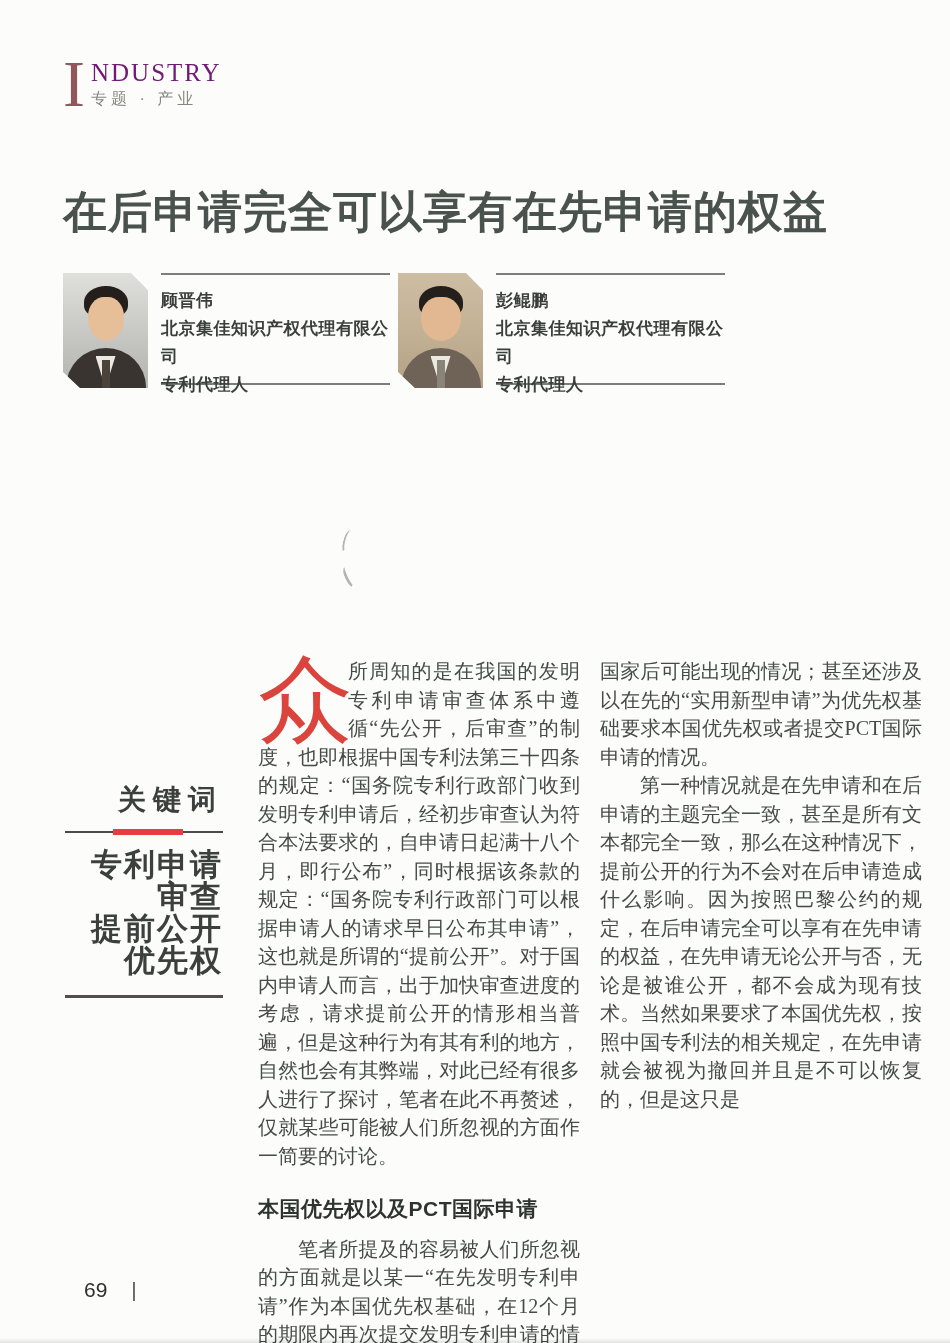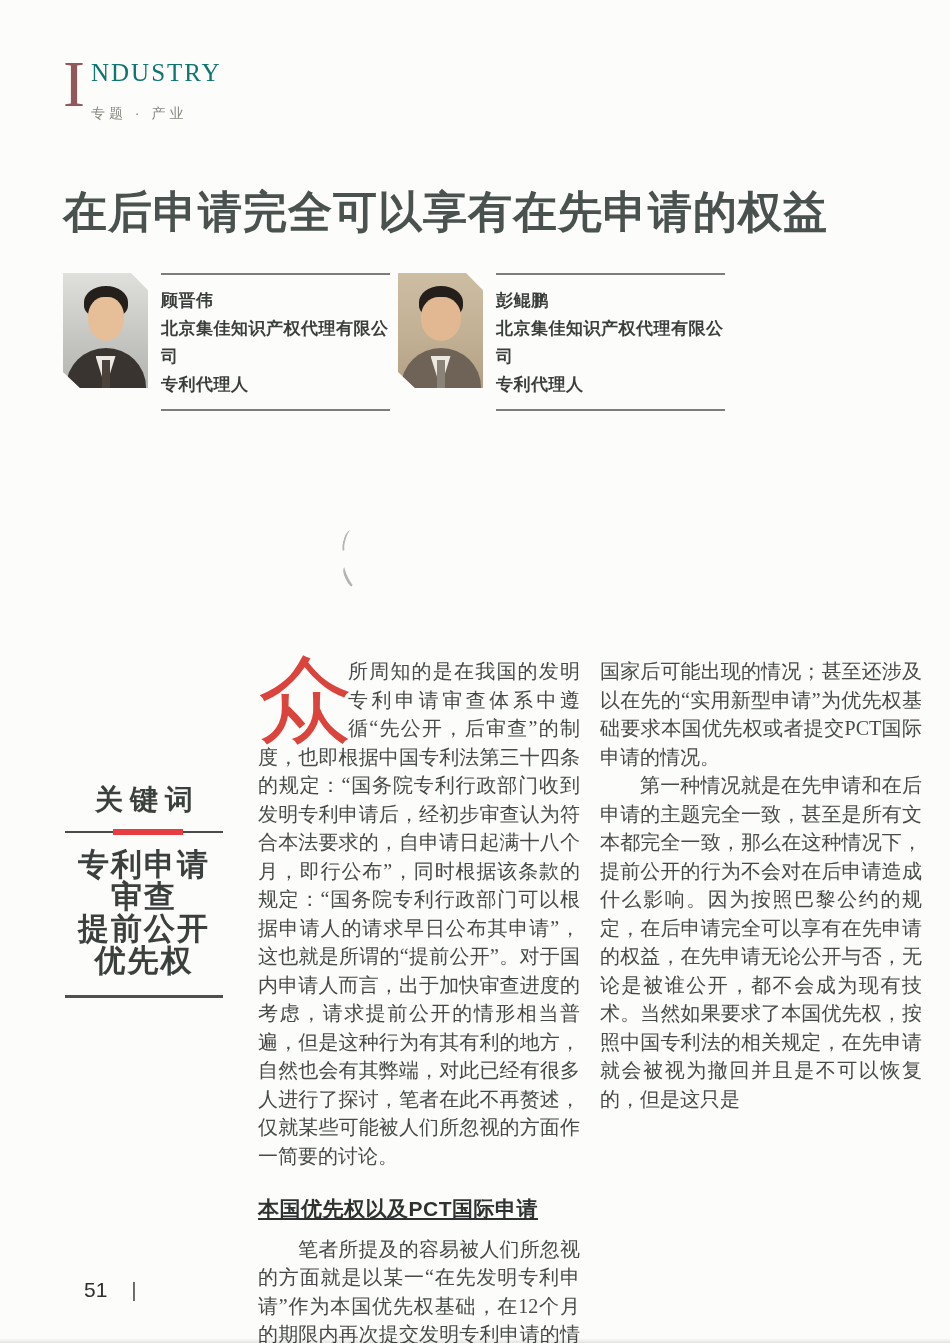--- a/index.html
+++ b/index.html
@@ -10,22 +10,22 @@
     font-family:"Liberation Serif", serif; color:#454a48;
   }
 
   
   .masthead { position:absolute; left:63px; top:55px; display:flex; align-items:flex-start; }
   .mast-initial {
     font-family:"Liberation Serif", serif; font-size:66px; line-height:0.88;
     color:#90585a; font-weight:normal;
   }
   .mast-col { display:flex; flex-direction:column; margin-left:6px; padding-top:4px; }
-  .mast-word { font-family:"Liberation Serif", serif; font-size:25px; letter-spacing:2px; color:#0f766e; }
-  .mast-sub  { font-size:14px; letter-spacing:4px; color:#878781; margin-top:18px; font-family:"Liberation Sans", sans-serif; }
+  .mast-word { font-family:"Liberation Serif", serif; font-size:25px; letter-spacing:2px; color:#701a75; }
+  .mast-sub  { font-size:16px; letter-spacing:4px; color:#878781; margin-top:2px; font-family:"Liberation Sans", sans-serif; }
 
   
   .article-title {
     position:absolute; left:63px; top:183px;
     font-family:"Liberation Sans", sans-serif; font-weight:bold;
     font-size:44px; letter-spacing:1px; color:#4a524f; white-space:nowrap;
   }
 
   
   .authors { position:absolute; left:63px; top:273px; display:flex; gap:8px; }
@@ -47,33 +47,33 @@
            width:8px; height:28px; }
   .photo-1 .tie { background:#4c423c; }
   .photo-2 .tie { background:#8a8378; }
   .hair  { position:absolute; top:13px; left:50%; transform:translateX(-50%);
            width:44px; height:32px; background:#241f1b; border-radius:50% 50% 38% 38%; }
   .face  { position:absolute; top:24px; left:50%; transform:translateX(-50%);
            width:36px; height:44px; background:#e6bf99; border-radius:46% 46% 52% 52%; }
   .photo-2 .face { width:40px; background:#e2b892; }
   .author-info {
     flex:1; border-top:2px solid #7d7d7a; border-bottom:2px solid #7d7d7a;
-    height:138px; padding-top:12px;
+    height:112px; padding-top:12px;
     font-family:"Liberation Sans", sans-serif; font-weight:bold;
     font-size:17px; line-height:28px; color:#3a3e3c; letter-spacing:0.5px;
   }
 
   
   .artifact { position:absolute; left:335px; top:528px; width:26px; height:70px; opacity:0.55; }
   .artifact .a1, .artifact .a2 { position:absolute; border-left:2px solid #7b7b78; border-bottom:2px solid transparent; border-radius:60% 0 0 60%; }
   .artifact .a1 { left:8px; top:2px; width:10px; height:24px; transform:rotate(14deg); }
   .artifact .a2 { left:10px; top:38px; width:9px; height:22px; transform:rotate(-26deg); border-left-width:3px; }
 
   
-  .keywords { position:absolute; left:65px; top:781px; width:158px; text-align:center; }
+  .keywords { position:absolute; left:65px; top:781px; width:158px; text-align:right; }
   .kw-heading {
     font-size:28px; font-weight:bold; letter-spacing:7px; color:#3b403e;
     font-family:"Liberation Serif", serif; padding-left:7px;
   }
   .kw-divider { position:relative; margin-top:12px; height:2px; background:#4d4b49; }
   .kw-divider-red { position:absolute; left:48px; width:70px; top:-2px; height:6px; background:#e73c42; }
   .kw-items {
     margin-top:16px; font-size:31px; font-weight:bold; line-height:32px;
     letter-spacing:2px; color:#3b403e; font-family:"Liberation Serif", serif;
   }
@@ -89,21 +89,21 @@
   .col p { margin:0; }
   .col p.indent { text-indent:2em; }
   .dropcap {
     float:left; width:84px; height:84px; margin-right:6px;
     font-size:95px; line-height:86px; text-align:center;
     color:#da443c; font-family:"Liberation Serif", serif;
   }
   .section-heading {
     font-family:"Liberation Sans", sans-serif; font-weight:bold;
     font-size:21px; color:#2e3331; letter-spacing:0.5px;
-    margin:25px 0 11px; text-align:left;text-decoration:underline;
+    margin:25px 0 11px; text-align:left;
   }
 
   
   .page-num {
     position:absolute; left:84px; top:1278px; display:flex; align-items:center; gap:24px;
     font-family:"Liberation Sans", sans-serif; font-size:21px; color:#2f2f2d;
   }
   .page-num .sep { color:#55555二; color:#555553; font-weight:normal; }
 
   .scan-edge { position:absolute; left:0; bottom:0; width:100%; height:5px;
@@ -183,19 +183,19 @@
     <h2 class="section-heading">本国优先权以及PCT国际申请</h2>
     <p class="indent">笔者所提及的容易被人们所忽视的方面就是以某一“在先发明专利申请”作为本国优先权基础，在12个月的期限内再次提交发明专利申请的情形；或者是以此在先申请为优先权基础，在12个月的期限内提交PCT国际申请的情形以及在后续进入主要</p>
   </div>
 
   <div class="col col2">
     <p>国家后可能出现的情况；甚至还涉及以在先的“实用新型申请”为优先权基础要求本国优先权或者提交PCT国际申请的情况。</p>
     <p class="indent">第一种情况就是在先申请和在后申请的主题完全一致，甚至是所有文本都完全一致，那么在这种情况下，提前公开的行为不会对在后申请造成什么影响。因为按照巴黎公约的规定，在后申请完全可以享有在先申请的权益，在先申请无论公开与否，无论是被谁公开，都不会成为现有技术。当然如果要求了本国优先权，按照中国专利法的相关规定，在先申请就会被视为撤回并且是不可以恢复的，但是这只是</p>
   </div>
 
   <div class="page-num">
-    <span>51</span>
+    <span>69</span>
     <span class="sep">|</span>
   </div>
 
   <div class="scan-edge"></div>
 
 </div>
 
 </body></html>

